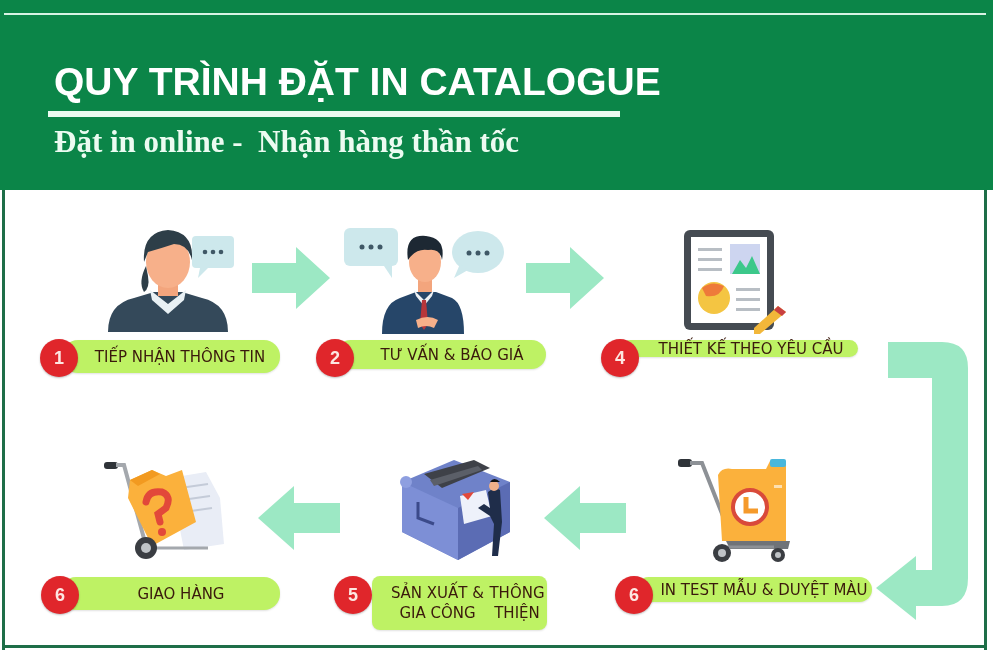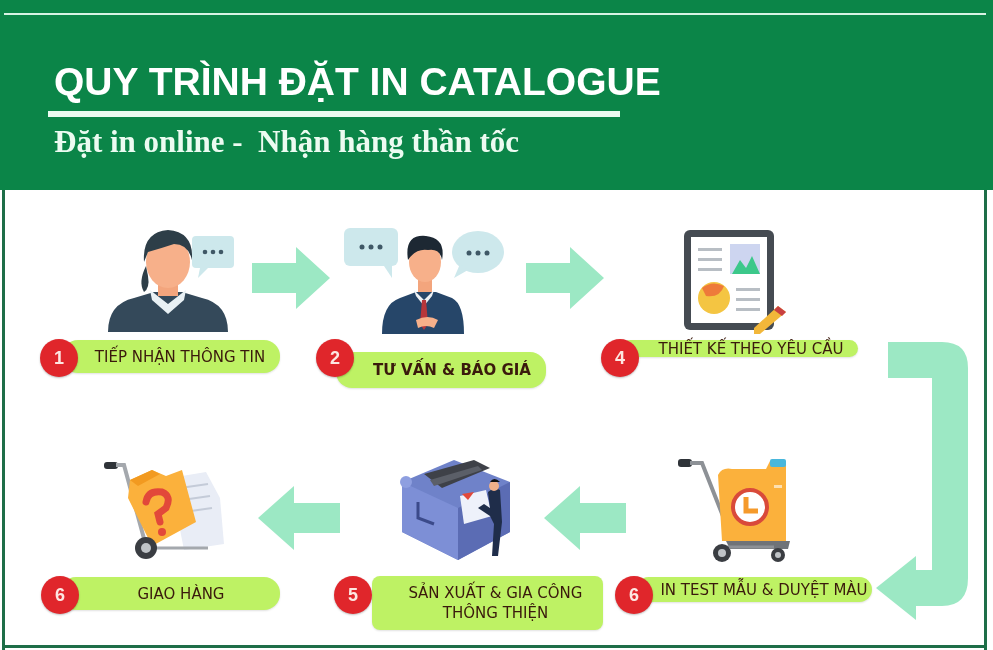--- a/index.html
+++ b/index.html
@@ -80,21 +80,21 @@
       <circle cx="145" cy="29" r="2.5" fill="#3f5866"></circle>
 
     <path d="M40 110 Q40 80 58 74 L74 68 L94 68 L110 74 Q122 80 122 110 Z" fill="#264669"></path>
     <path d="M72 66 L82 76 L92 66 L90 72 L82 82 L74 72 Z" fill="#eef2f5"></path>
     <path d="M80 76 L84 76 L86 100 L82 106 L78 100 Z" fill="#b7363a"></path>
     <rect x="76" y="52" width="14" height="16" fill="#f3a57d"></rect>
     <ellipse cx="83" cy="38" rx="16" ry="20" fill="#f7b08a"></ellipse>
     <path d="M66 36 Q62 10 84 12 Q104 14 100 36 Q98 24 86 26 Q74 24 66 36 Z" fill="#1d2833"></path>
     <path d="M74 96 Q86 90 96 96 L92 104 Q84 100 76 104 Z" fill="#f7b08a"></path>
   </svg>
-  <div class="pill" style="left:336px;top:352px;width:210px;height:36px;padding-left:22px;box-sizing:border-box;font-weight:bold;">
+  <div class="pill" style="left:336px;top:340px;width:210px;height:29px;padding-left:22px;box-sizing:border-box;">
     <span>TƯ VẤN &amp; BÁO GIÁ</span>
   </div>
   <div class="num" style="left:316px;top:339px;">2</div>
 </div>
 
 <svg class="arrow" style="left:526px;top:247px;" width="80" height="62" viewBox="0 0 80 62">
   <path d="M0 16 L44 16 L44 0 L78 31 L44 62 L44 46 L0 46 Z" fill="#9ce8c4"></path>
 </svg>
 
 <div class="step">
@@ -158,21 +158,21 @@
     <path d="M30 22 L80 8 L96 16 L48 36 Z" fill="#3e4148"></path>
     <path d="M36 28 L84 14 L88 18 L40 34 Z" fill="#5b5f68"></path>
     <circle cx="12" cy="30" r="6" fill="#8e9fe0"></circle>
     <path d="M24 50 L24 66 L40 72" stroke="#3b4a8a" stroke-width="3" fill="none"></path>
     <path d="M66 44 L92 38 L98 64 L70 72 Z" fill="#eef1fa"></path>
     <path d="M68 42 L80 40 L74 48 Z" fill="#e2483a"></path>
     <path d="M94 40 Q100 34 106 38 L108 70 L104 104 L98 104 L100 72 L96 64 L84 56 L90 52 L96 56 Z" fill="#1f2d4a"></path>
     <circle cx="100" cy="34" r="5" fill="#f0b08a"></circle>
     <path d="M96 30 Q100 24 106 30 Z" fill="#111"></path>
   </svg>
-  <div class="pill" style="left:372px;top:576px;width:231px;height:54px;padding-left:16px;box-sizing:border-box;border-radius:8px;flex-direction:column;">
+  <div class="pill" style="left:372px;top:576px;width:175px;height:54px;padding-left:16px;box-sizing:border-box;border-radius:8px;flex-direction:row;">
     <span>SẢN XUẤT &amp; GIA CÔNG</span>
     <span>THÔNG THIỆN</span>
   </div>
   <div class="num" style="left:334px;top:576px;">5</div>
 </div>
 
 <svg class="arrow" style="left:256px;top:486px;" width="84" height="64" viewBox="0 0 84 64">
   <path d="M84 17 L38 17 L38 0 L2 32 L38 64 L38 47 L84 47 Z" fill="#9ce8c4"></path>
 </svg>
 

